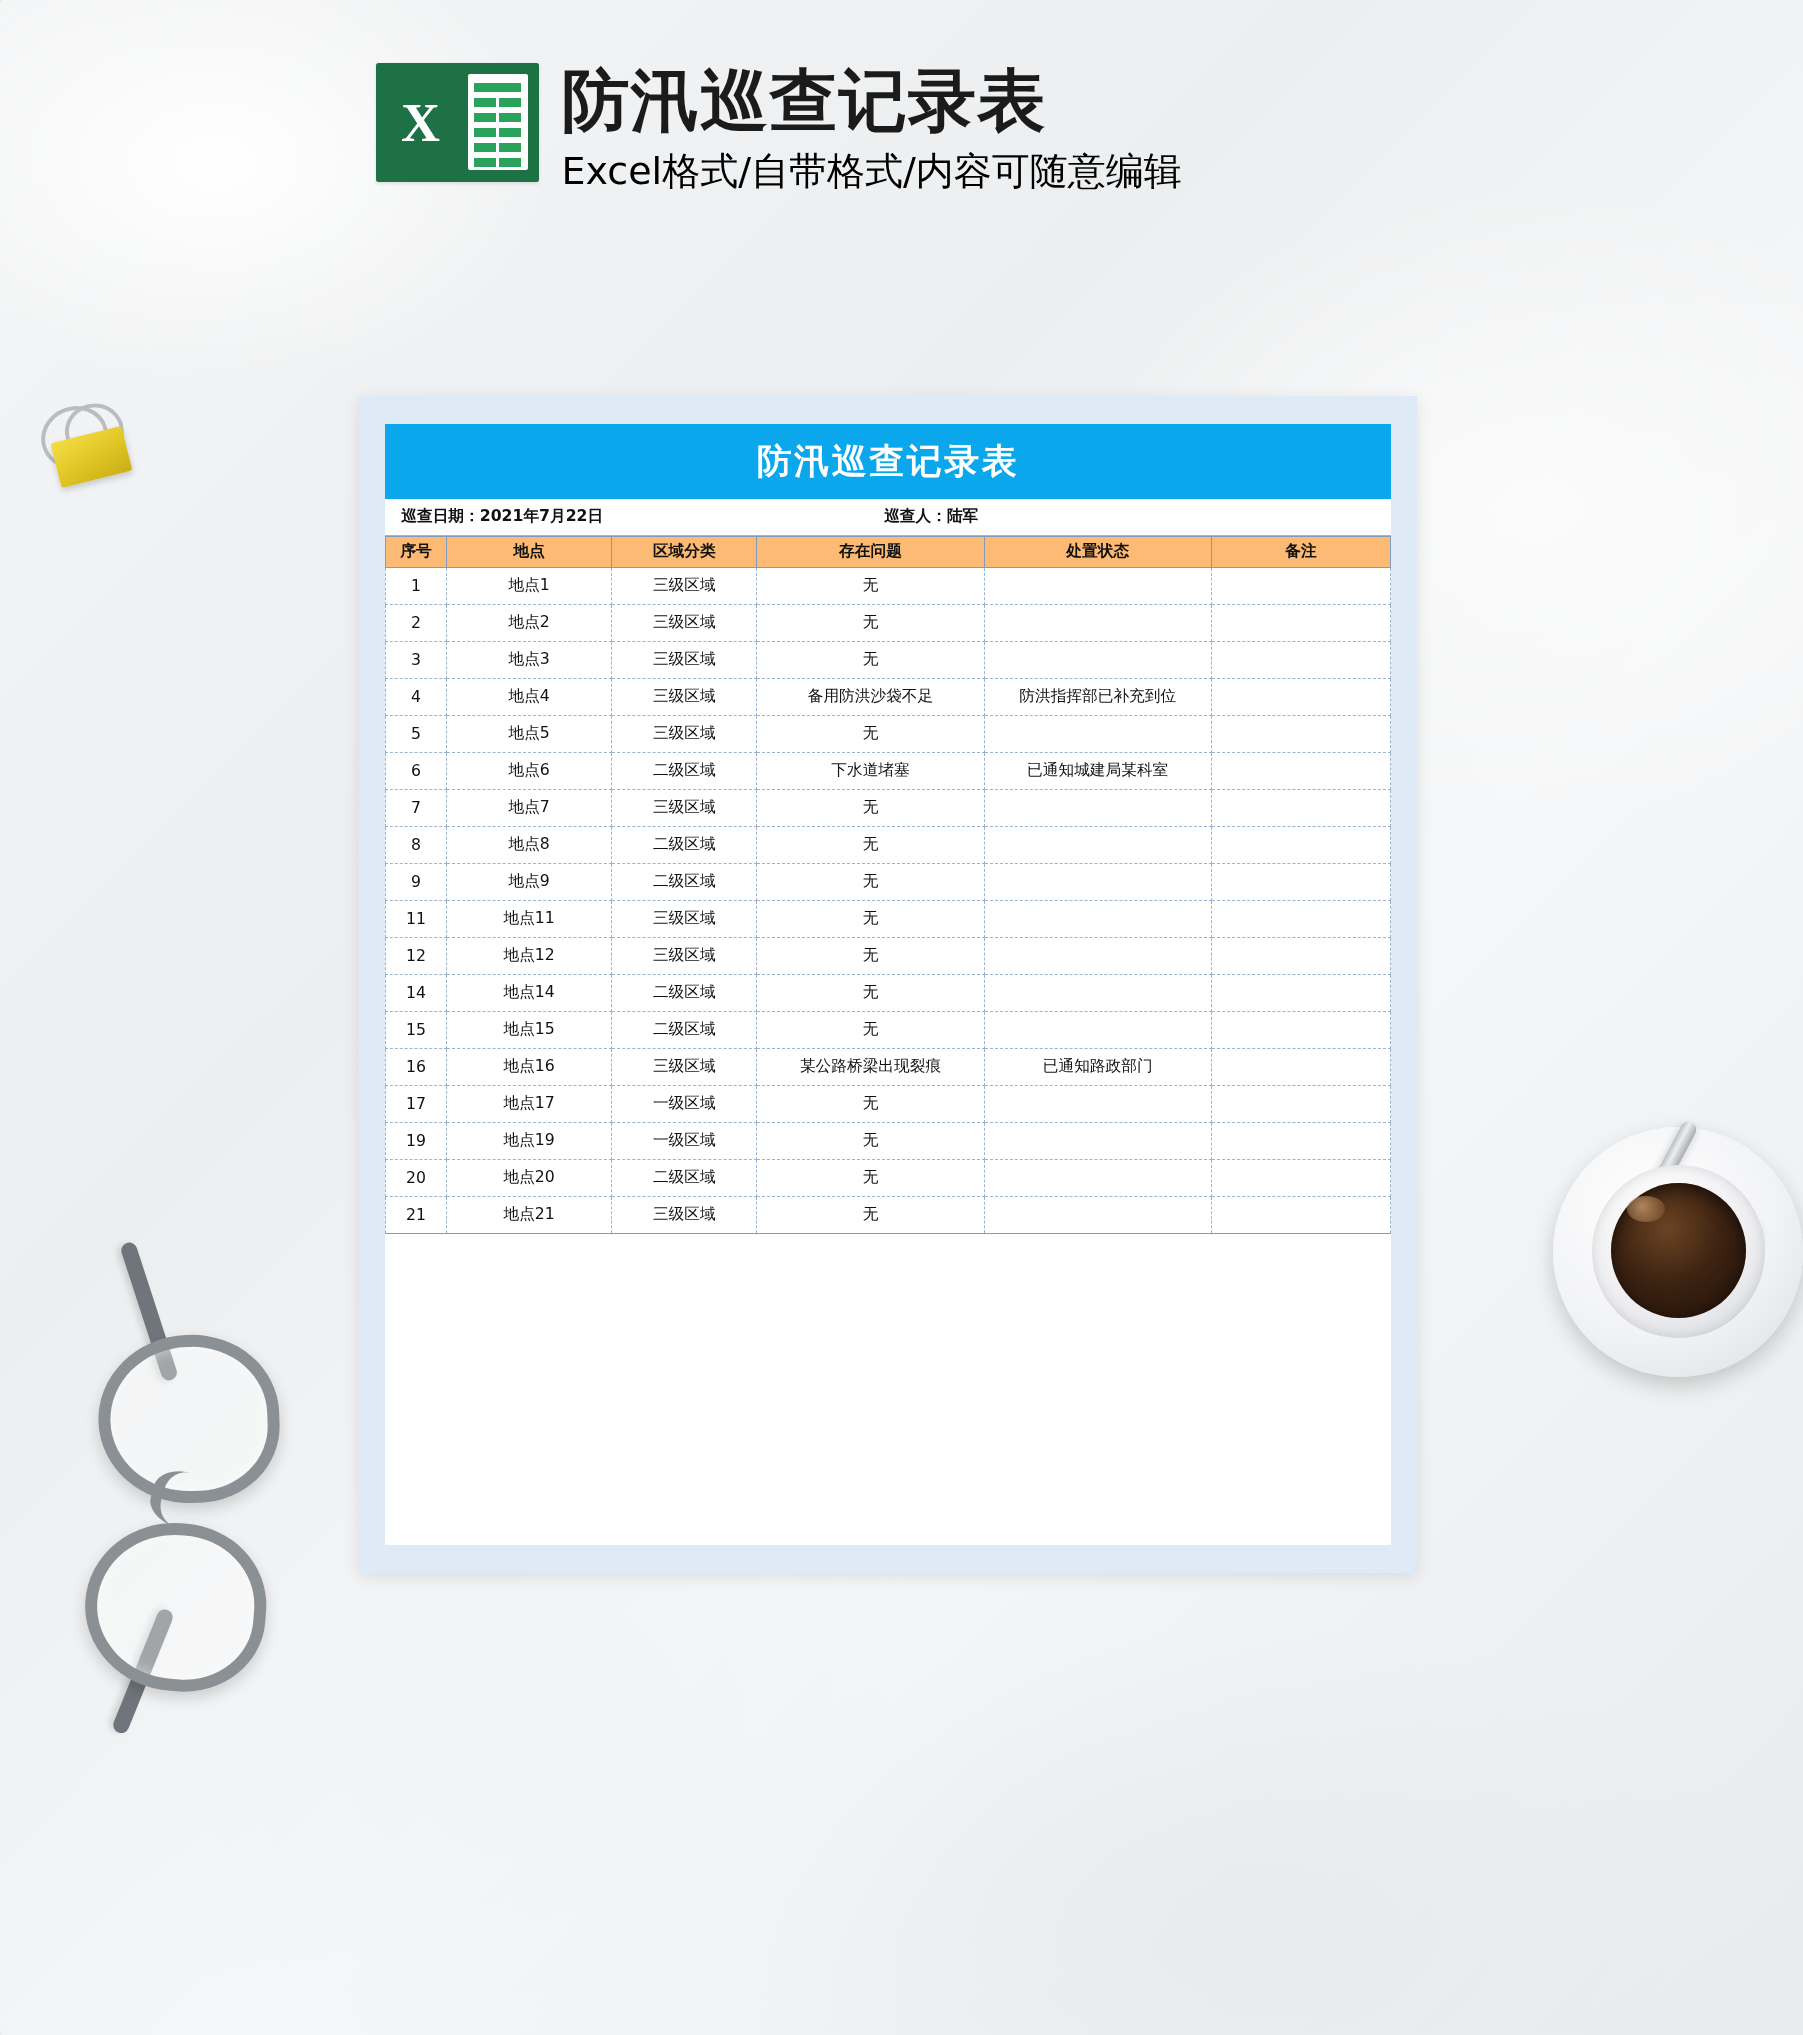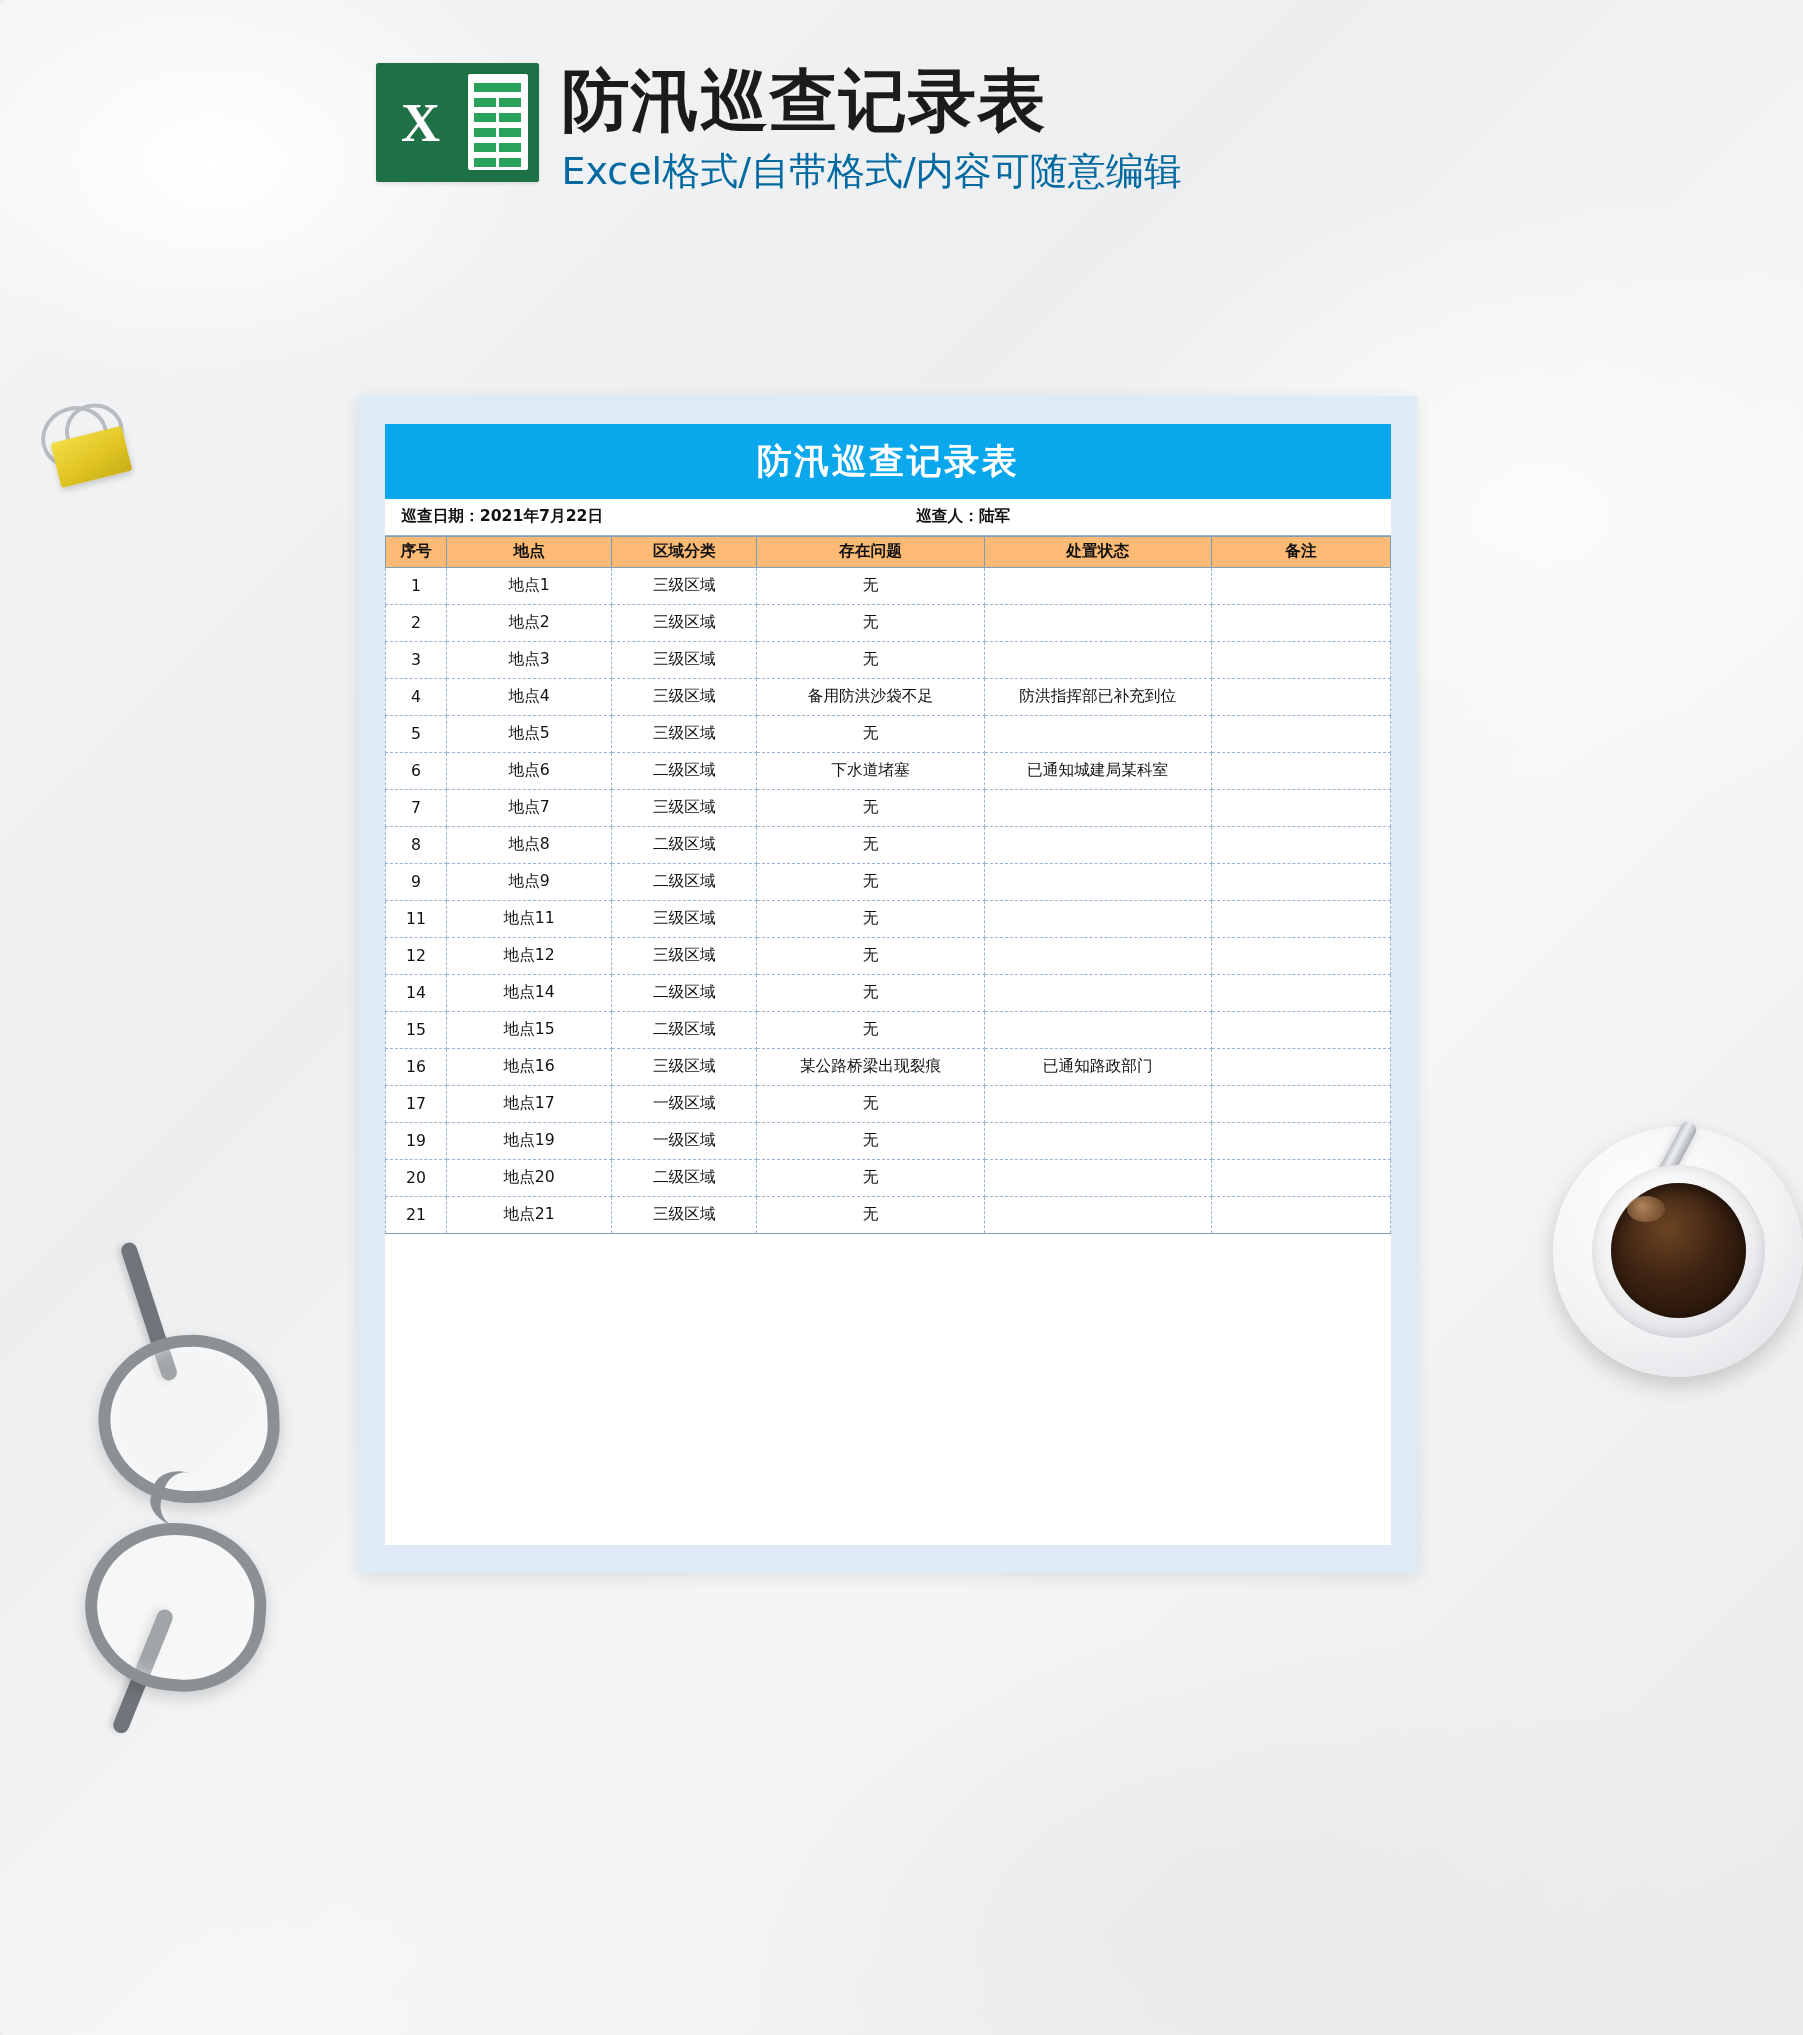--- a/index.html
+++ b/index.html
@@ -92,21 +92,21 @@
     line-height: 75px;
     font-weight: bold;
     color: #1b1b1b;
     letter-spacing: 1.3px;
     font-family: "DejaVu Sans", "Liberation Sans", sans-serif;
   }
   .header-sub {
     margin-top: 11.3px;
     font-size: 38px;
     line-height: 44px;
-    color: #0369a1;
+    color: #000000;
     font-family: "DejaVu Sans", "Liberation Sans", sans-serif;
   }
 
   
   .paper {
     position: absolute;
     left: 359px;
     top: 396px;
     width: 1058px;
     height: 1177px;
@@ -135,21 +135,20 @@
     font-family: "DejaVu Sans", "Liberation Sans", sans-serif;
   }
   .meta-row {
     display: flex;
     align-items: center;
     height: 36px;
     border-bottom: 0.6px solid #9ab5d6;
     font-size: 15.7px;
     color: #111;
     font-family: "DejaVu Sans", "Liberation Sans", sans-serif;
-    gap: 32px;
   }
   .meta-date {
     padding-left: 16.3px;
     width: 48%;
     font-weight: bold;
   }
   .meta-person {
     font-weight: bold;
   }
 

